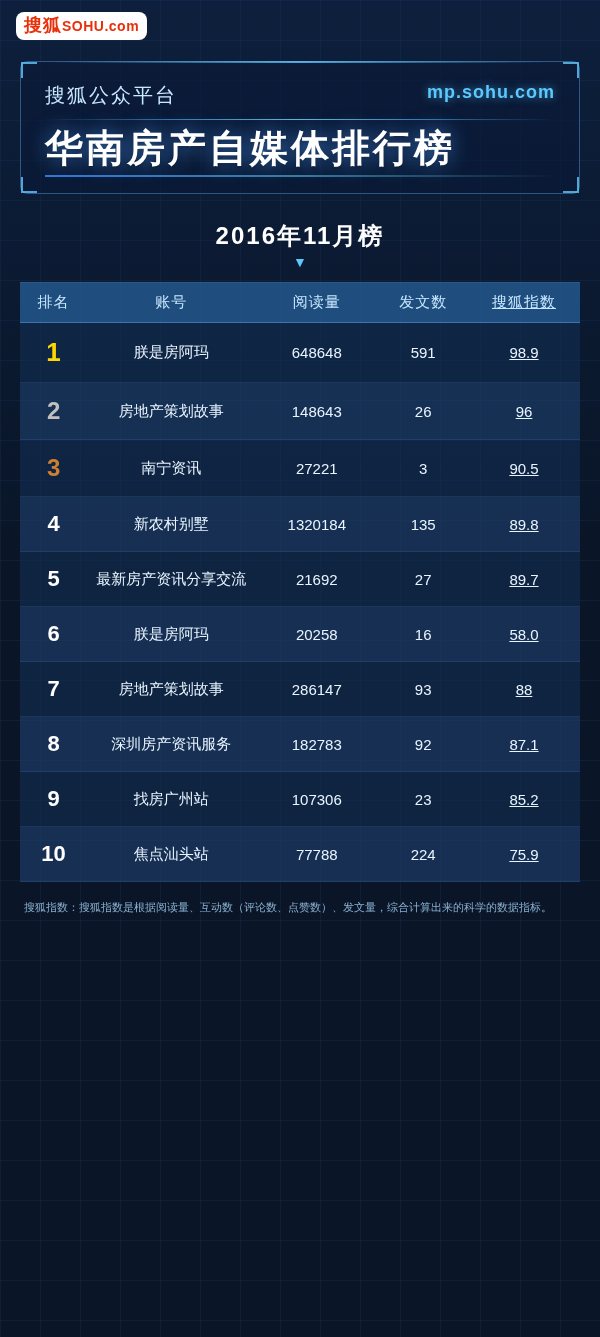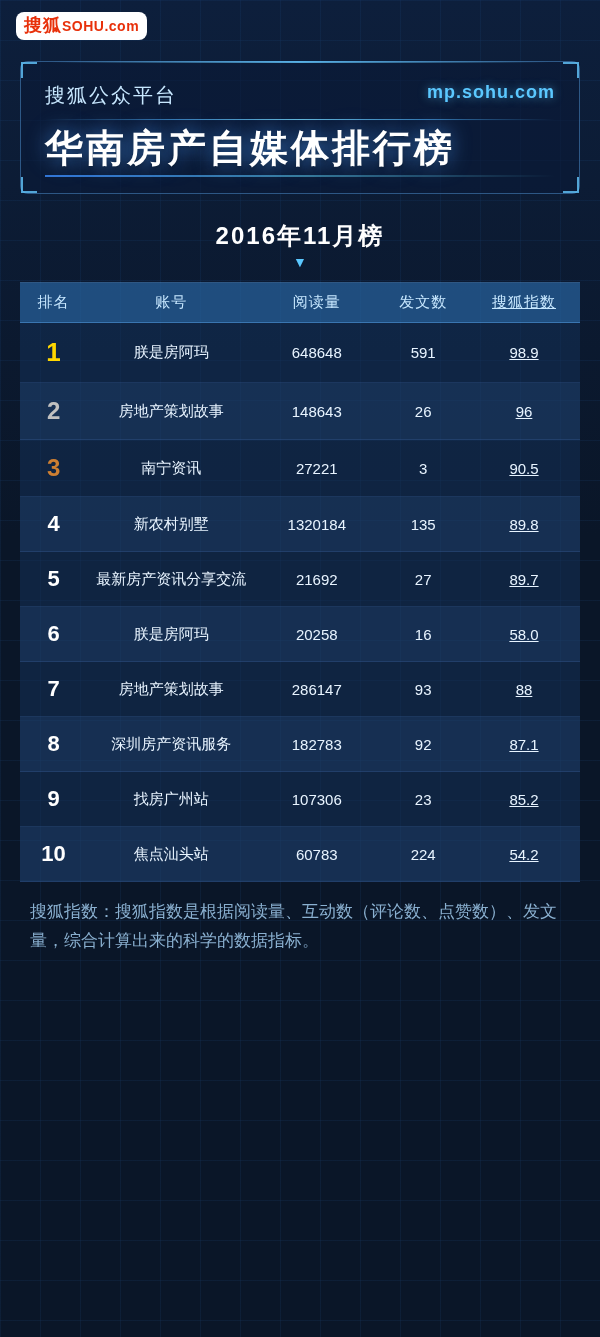--- a/index.html
+++ b/index.html
@@ -209,24 +209,23 @@
 
     .col-rank { width: 60px; }
     .col-account { width: 150px; }
     .col-reads { width: 110px; }
     .col-posts { width: 80px; }
     .col-index { width: 100px; text-decoration: underline; }
 
     
     .footer-note {
       padding: 16px 4px 20px 4px;
-      font-size: 17px;
+      font-size: 11px;
       color: #8ab0d0;
       line-height: 1.7;
-      margin-left: 6px;
     }
 
     
     .corner-tl, .corner-tr, .corner-bl, .corner-br {
       position: absolute;
       width: 16px;
       height: 16px;
     }
     .corner-tl { top: 0; left: 0; border-top: 2px solid rgba(100,200,255,0.8); border-left: 2px solid rgba(100,200,255,0.8); }
     .corner-tr { top: 0; right: 0; border-top: 2px solid rgba(100,200,255,0.8); border-right: 2px solid rgba(100,200,255,0.8); }
@@ -366,23 +365,23 @@
       <td class="col-account account-name">找房广州站</td>
       <td class="col-reads">107306</td>
       <td class="col-posts">23</td>
       <td class="col-index">85.2</td>
     </tr>
           <tr class="table-row-odd">
       <td class="col-rank">
         <span class="rank-num">10</span>
       </td>
       <td class="col-account account-name">焦点汕头站</td>
-      <td class="col-reads">60783</td>
+      <td class="col-reads">77788</td>
       <td class="col-posts">224</td>
-      <td class="col-index">54.2</td>
+      <td class="col-index">75.9</td>
     </tr>
         </tbody>
     </table>
 
     <div class="footer-note">搜狐指数：搜狐指数是根据阅读量、互动数（评论数、点赞数）、发文量，综合计算出来的科学的数据指标。</div>
 
   </div>
 </div>
 
 </body></html>

